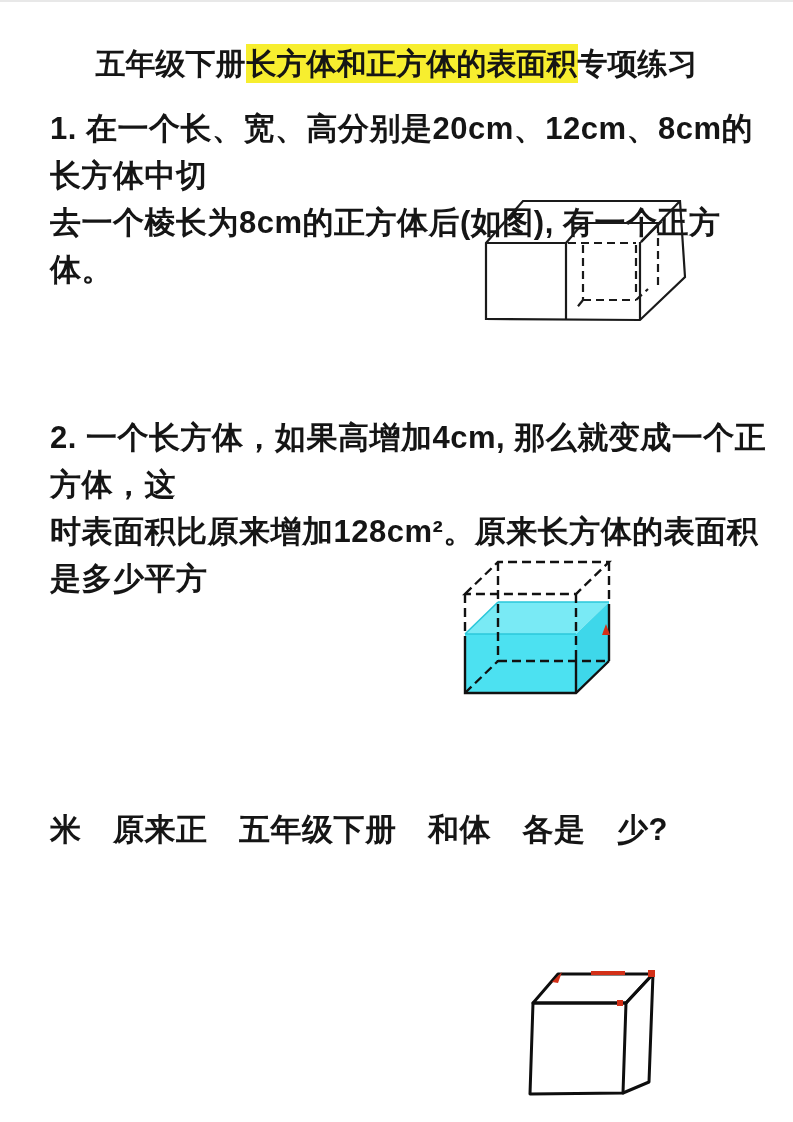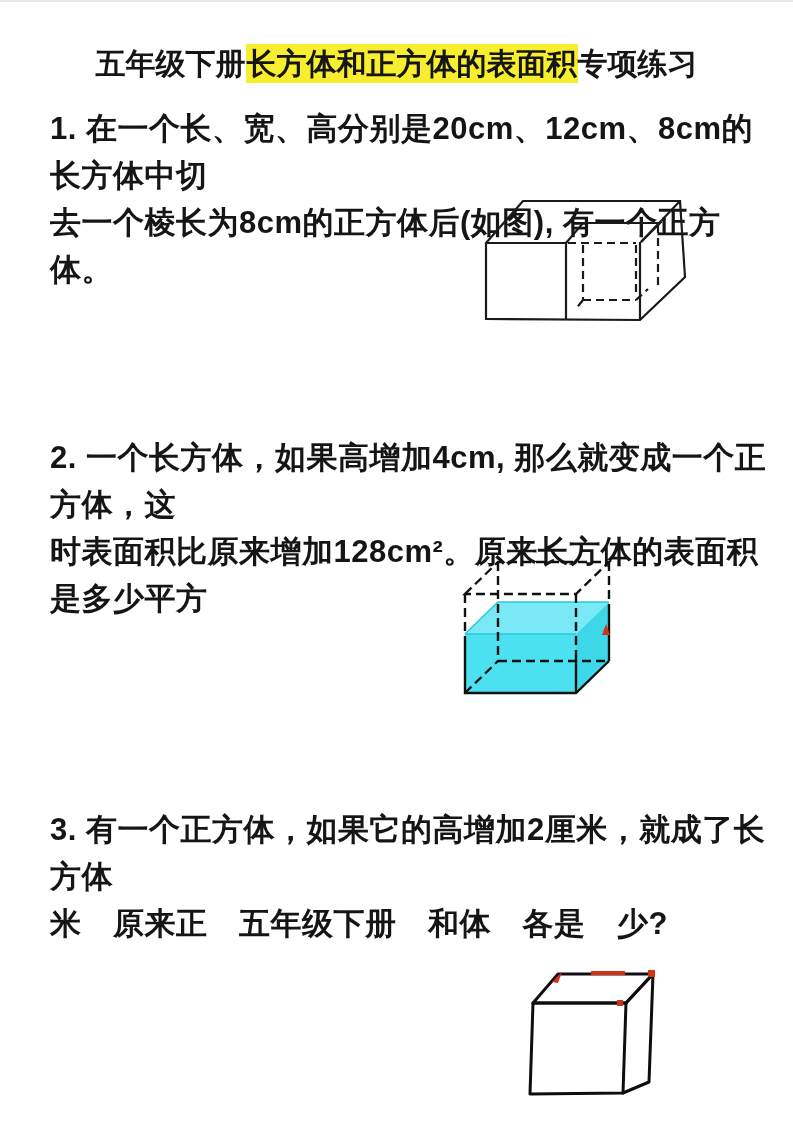--- a/index.html
+++ b/index.html
@@ -11,21 +11,21 @@
   .title{
     position:absolute;top:42px;left:0;width:100%;text-align:center;
     font-size:30px;font-weight:800;white-space:nowrap;letter-spacing:0;
   }
   .hl{background:#f7ee2f;padding:3px 1px;}
   .prob{
     position:absolute;left:50px;width:728px;
     font-size:31px;font-weight:600;line-height:47px;letter-spacing:.5px;
   }
   #p1{top:103px}
-  #p2{top:432px}
+  #p2{top:412px}
   #p3{top:804px}
   .fig{position:absolute;}
   #fig1{left:478px;top:195px}
   #fig2{left:450px;top:550px}
   #fig3{left:525px;top:968px}
   .ln{stroke:#1a1a1a;stroke-width:2.2;fill:none;stroke-linecap:butt;stroke-linejoin:miter;}
   .dash{stroke-dasharray:8 5;}
   .ln2{stroke:#111111;stroke-width:2.4;fill:none;}
   .dash2{stroke-dasharray:9 5;}
   .wline{stroke-width:1.6;fill:none;}
@@ -88,21 +88,20 @@
 
       <path class="ln2" d="M15,84 L15,141 L126,141 L159,109"></path>
       <path class="ln2" d="M126,100 L126,141"></path>
       <path class="ln2" d="M159,52 L159,109"></path>
 
       <polygon points="156,72 152,83 160,83" fill="#d33018"></polygon>
     </svg>
   </div>
 
   <div class="prob" id="p3">
-    <div>3. 有一个正方体，如果它的高增加2厘米，就成了长方体</div>
     <div>米　原来正　五年级下册　和体　各是　少?</div>
   </div>
 
   <div class="fig" id="fig3">
     <svg width="135" height="132" viewBox="0 0 135 132">
       <path class="ln3" d="M8,33 L33,4 L128,4 L101,33 Z"></path>
       <path class="ln3" d="M8,33 L101,33 L98,123 L5,124 Z"></path>
       <path class="ln3" d="M101,33 L128,4 L124,112 L98,123"></path>
       <path d="M66,3 L100,3" stroke-width="4" fill="none" stroke="#d33018"></path>
       <polygon points="27,12 37,2 33,13" fill="#d33018"></polygon>

